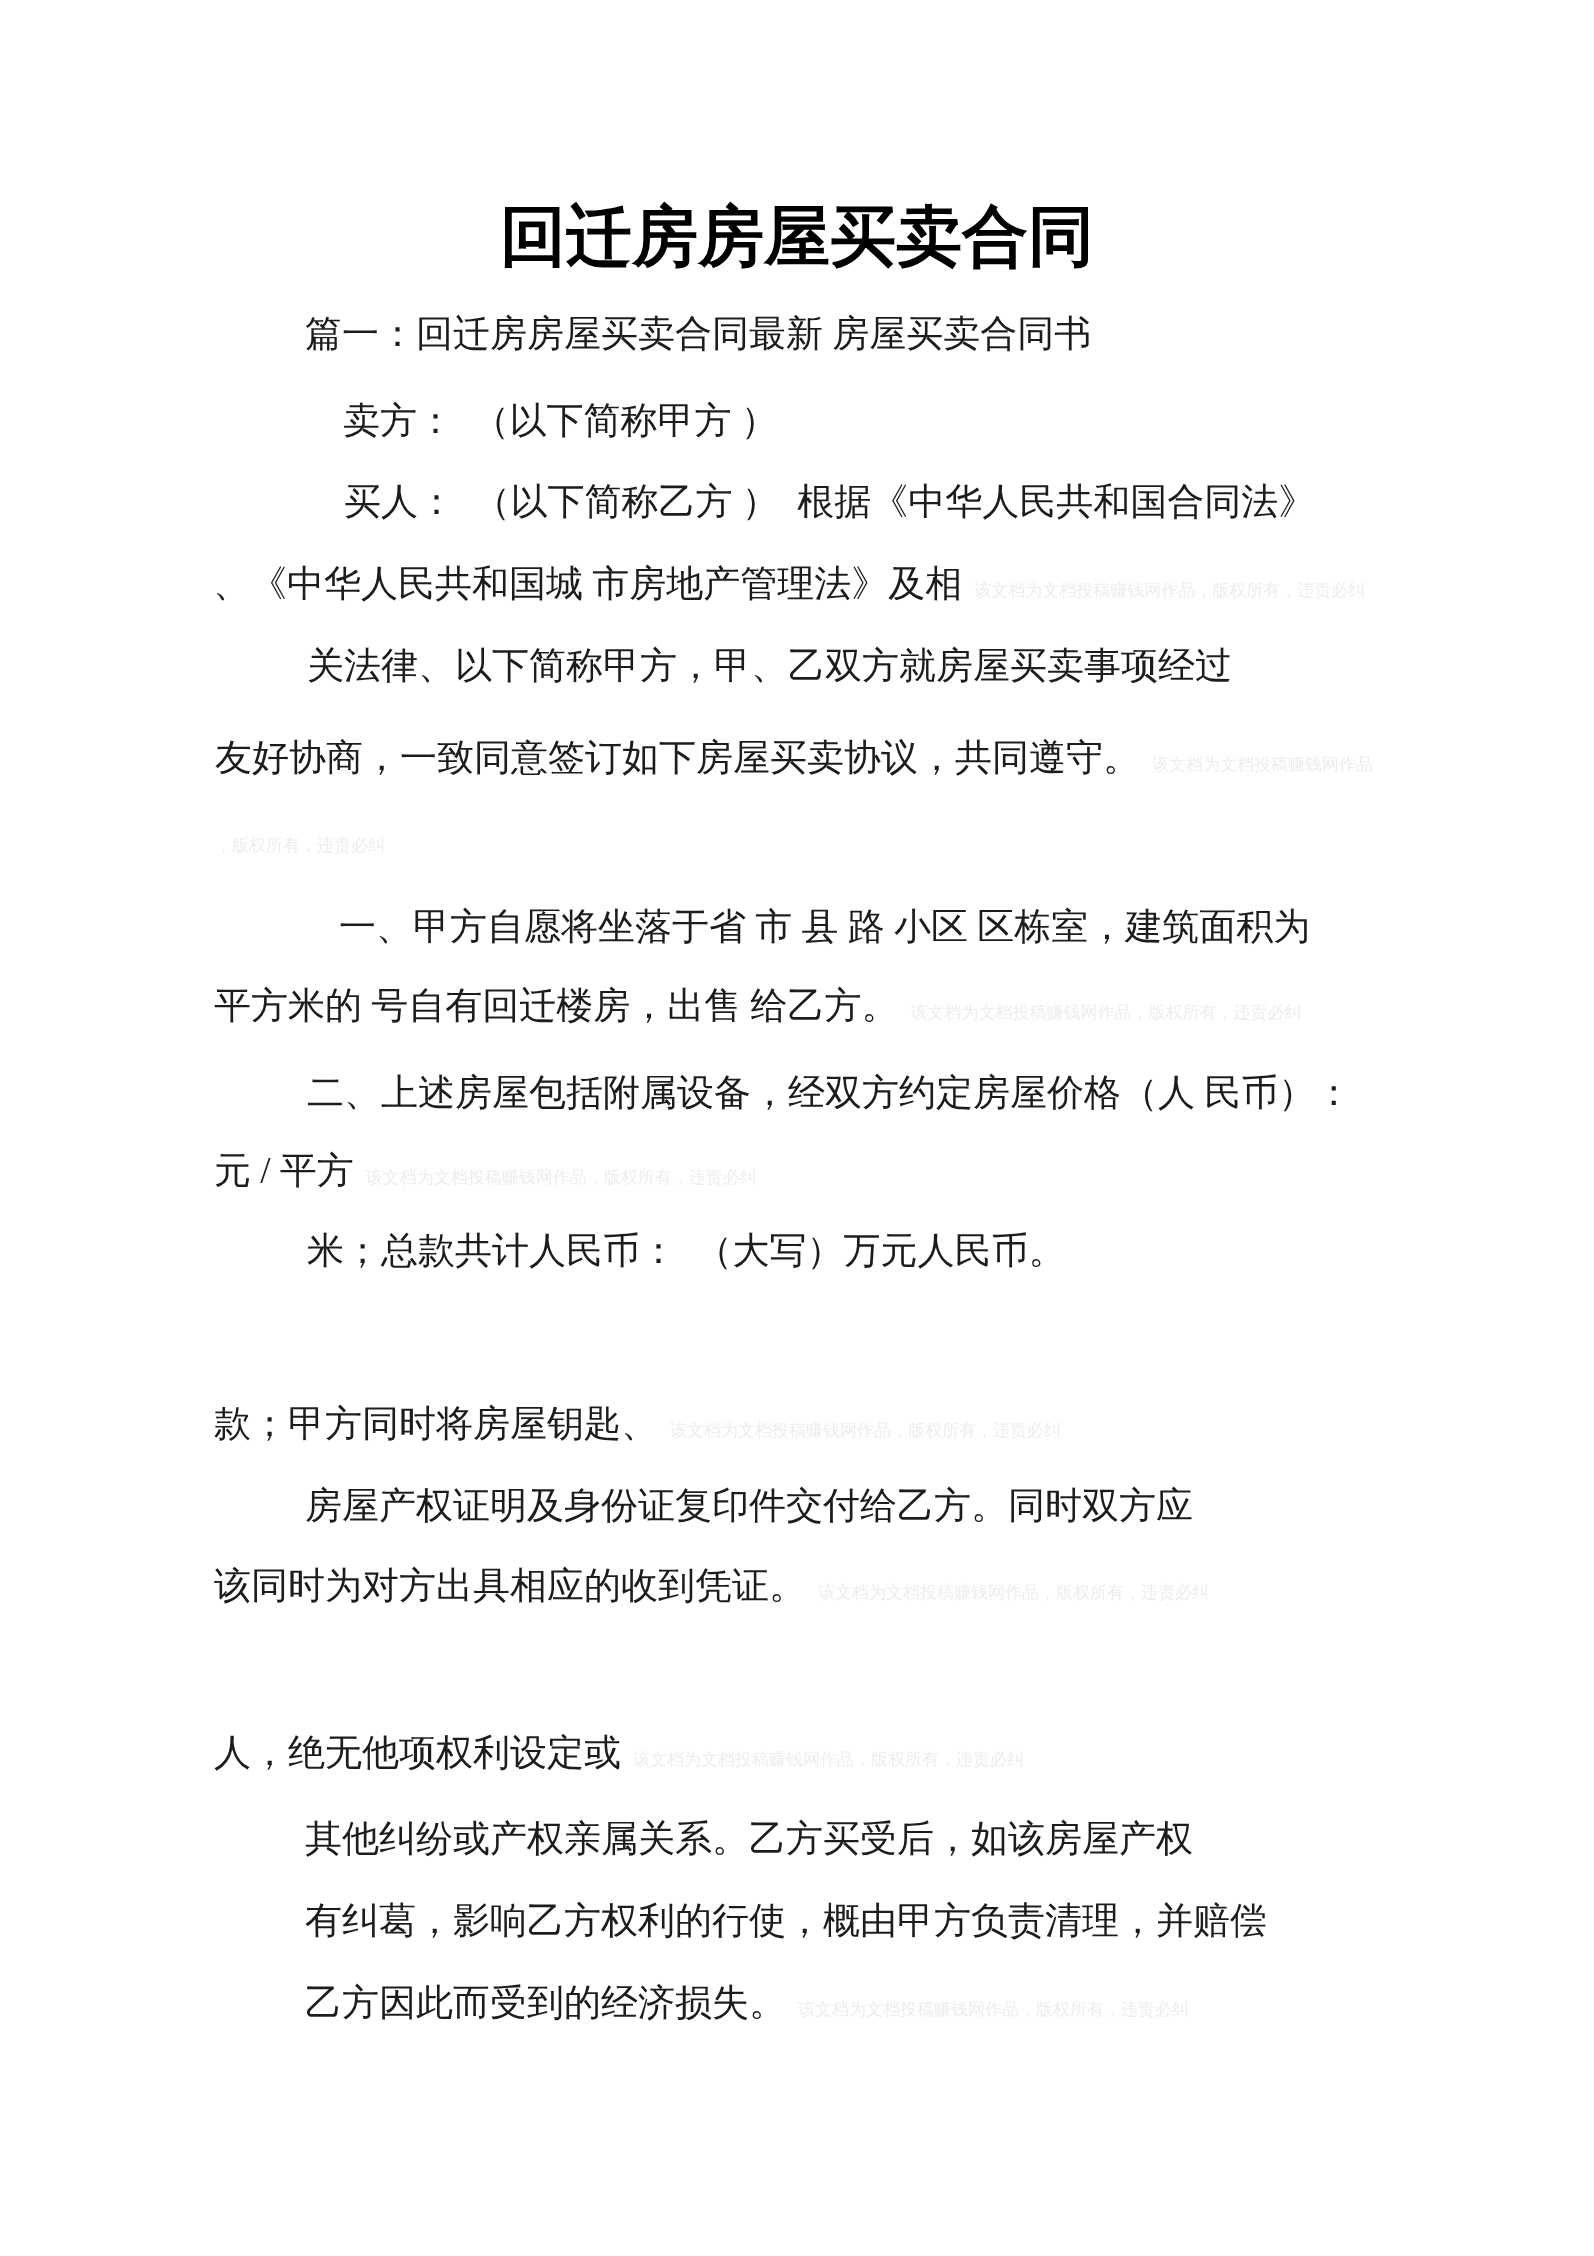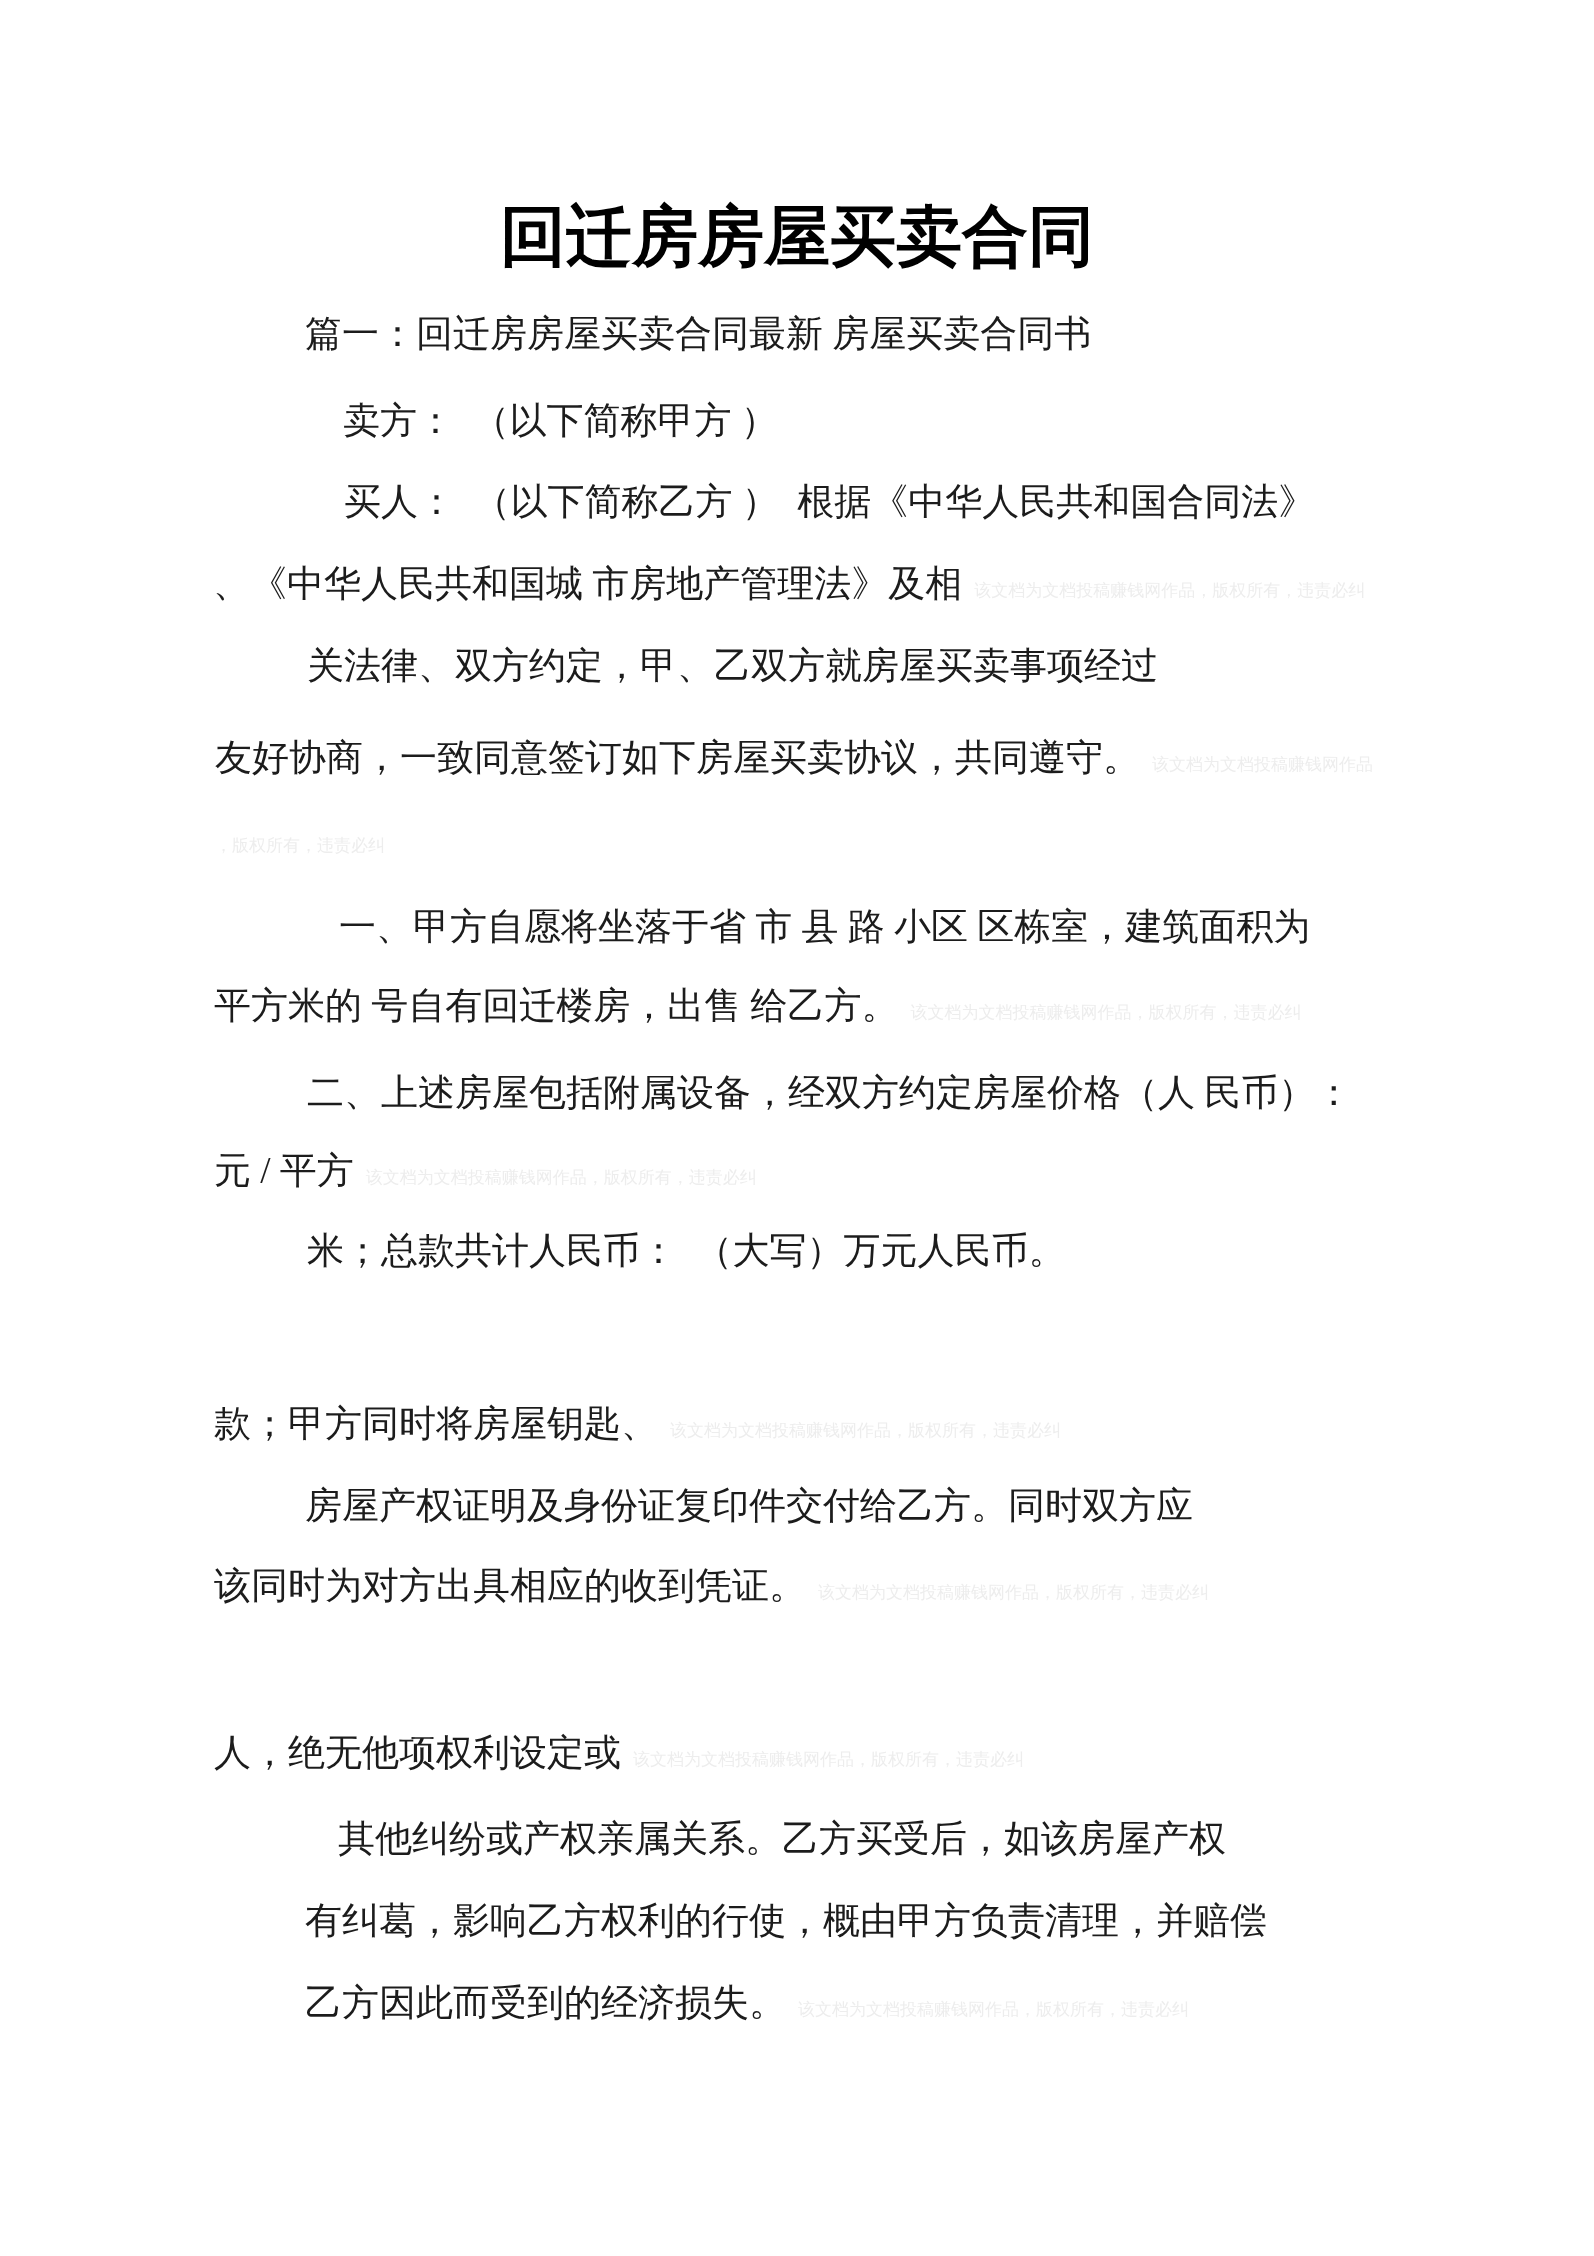--- a/index.html
+++ b/index.html
@@ -59,40 +59,40 @@
   .l8  { left: 214px; top: 987px; }
   .l9  { left: 307px; top: 1074px; }
   .l10 { left: 214px; top: 1152px; }
   .l11 { left: 307px; top: 1232px; }
   .l12 { left: 346px; top: 1324px; }
   .l13 { left: 214px; top: 1405px; }
   .l14 { left: 305px; top: 1487px; }
   .l15 { left: 214px; top: 1567px; }
   .l16 { left: 305px; top: 1655px; }
   .l17 { left: 214px; top: 1734px; }
-  .l18 { left: 305px; top: 1820px; margin-left: 33px; }
+  .l18 { left: 305px; top: 1820px; }
   .l19 { left: 305px; top: 1902px; }
   .l20 { left: 305px; top: 1984px; }
 </style>
 </head>
 <body>
 
 <div class="page">
 
   <h1 class="doc-title">回迁房房屋买卖合同</h1>
 
   <div class="line l1"><span class="t">卖方：  （以下简称甲方 ）</span></div>
 
   <div class="line l0"><span class="t">篇一：回迁房房屋买卖合同最新 房屋买卖合同书</span></div>
 
   <div class="line l2"><span class="t">买人：  （以下简称乙方 ）  根据《中华人民共和国合同法》</span></div>
 
   <div class="line l3"><span class="t">、《中华人民共和国城 市房地产管理法》及相</span><span class="wm">该文档为文档投稿赚钱网作品，版权所有，违责必纠</span></div>
 
-  <div class="line l4"><span class="t">关法律、双方约定，甲、乙双方就房屋买卖事项经过</span></div>
+  <div class="line l4"><span class="t">关法律、以下简称甲方，甲、乙双方就房屋买卖事项经过</span></div>
 
   <div class="line l5"><span class="t">友好协商，一致同意签订如下房屋买卖协议，共同遵守。</span><span class="wm">该文档为文档投稿赚钱网作品</span></div>
 
   <div class="line l6 wm-line"><span class="wm">，版权所有，违责必纠</span></div>
 
   <div class="line l7"><span class="t">一、甲方自愿将坐落于省 市 县 路 小区 区栋室，建筑面积为</span></div>
 
   <div class="line l8"><span class="t">平方米的 号自有回迁楼房，出售 给乙方。</span><span class="wm">该文档为文档投稿赚钱网作品，版权所有，违责必纠</span></div>
 
   <div class="line l9"><span class="t">二、上述房屋包括附属设备，经双方约定房屋价格（人 民币）：</span></div>

